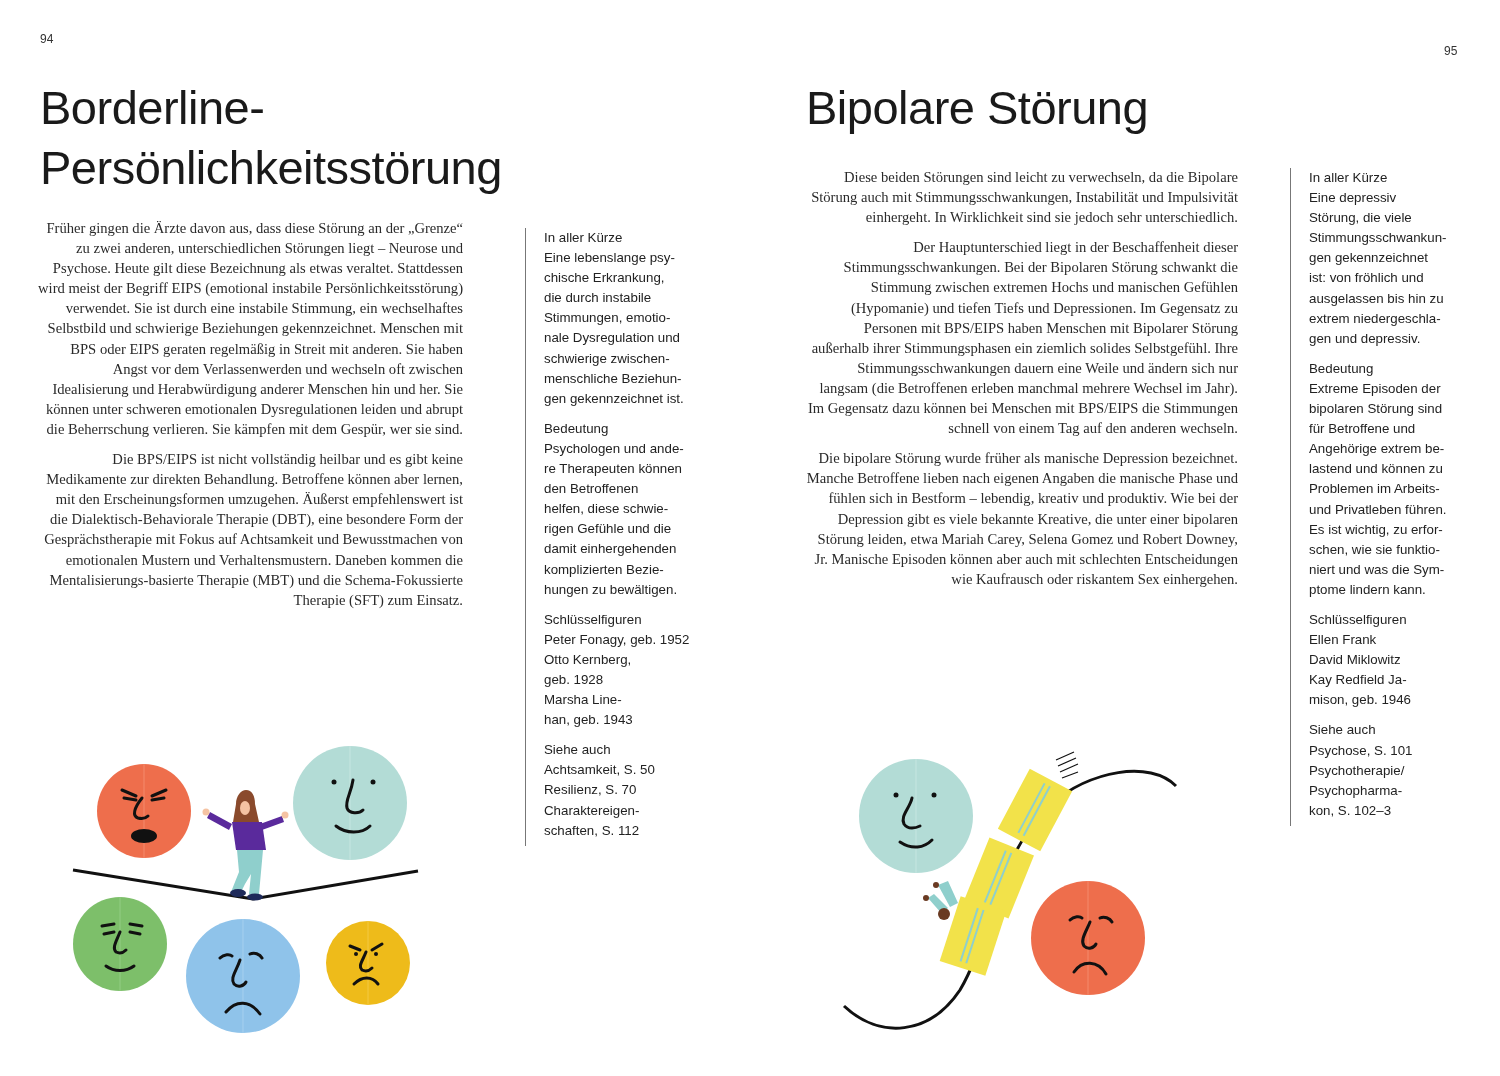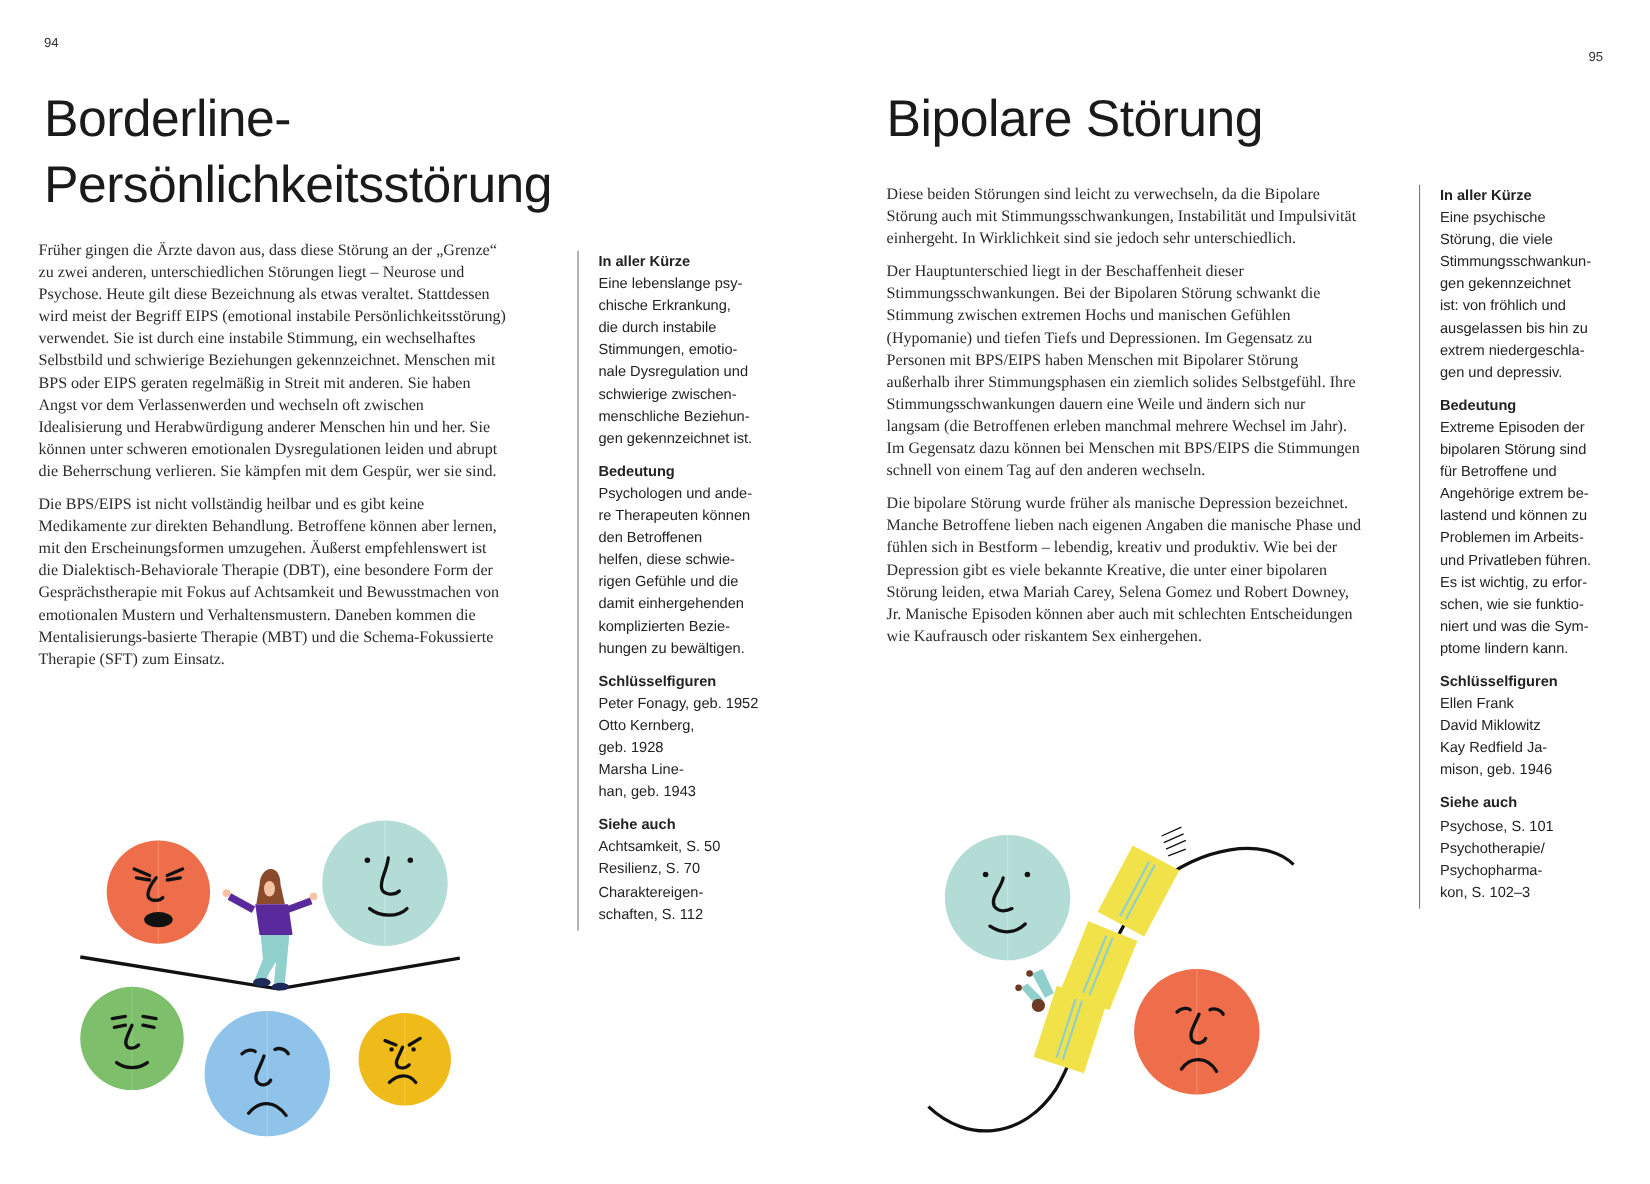--- a/index.html
+++ b/index.html
@@ -1,23 +1,23 @@
 <!DOCTYPE html>
 <html><head>
 <meta charset="utf-8">
 <style>
   html, body { margin:0; padding:0; background:#ffffff; }
   body { width:1500px; height:1076px; position:relative; overflow:hidden; color:#1c1c1c; }
   .page-num { position:absolute; top:32px; font-family:"Liberation Sans", sans-serif; font-size:12px; color:#333; }
   .title { position:absolute; font-family:"Liberation Sans", sans-serif; font-weight:400; font-size:47px; line-height:60px; letter-spacing:-0.5px; color:#1a1a1a; margin:0; }
-  .body-col { position:absolute; font-family:"Liberation Serif", serif; font-size:14.6px; line-height:20.1px; color:#2a2a2a; }
+  .body-col { position:absolute; font-family:"Liberation Serif", serif; font-size:14.6px; line-height:20.1px; color:#2a2a2a;text-align:right; }
   .body-col p { margin:0 0 10px 0; }
   .sidebar { position:absolute; border-left:1.3px solid #777; padding-left:18px; font-family:"Liberation Sans", sans-serif; font-size:13.3px; line-height:20.1px; color:#222; }
   .sidebar .sec { margin-bottom:10px; }
-  .sidebar .head { font-weight:700; display:block; }
+  .sidebar .head { font-weight:400; display:block; }
   .sidebar .line { display:block; }
   svg.illus { position:absolute; }
 </style>
 </head>
 <body>
 
 <div class="page-num" style="left:40px;">94</div>
 
 <h1 class="title" style="left:40px; top:78px;">
   <span style="display:block;">Borderline-</span>
@@ -138,21 +138,21 @@
 
 <div class="body-col" style="left:806px; top:167px; width:432px;">
   <p>Diese beiden Störungen sind leicht zu verwechseln, da die Bipolare Störung auch mit Stimmungsschwankungen, Instabilität und Impulsivität einhergeht. In Wirklichkeit sind sie jedoch sehr unterschiedlich.</p>
   <p>Der Hauptunterschied liegt in der Beschaffenheit dieser Stimmungsschwankungen. Bei der Bipolaren Störung schwankt die Stimmung zwischen extremen Hochs und manischen Gefühlen (Hypomanie) und tiefen Tiefs und Depressionen. Im Gegensatz zu Personen mit BPS/EIPS haben Menschen mit Bipolarer Störung außerhalb ihrer Stimmungsphasen ein ziemlich solides Selbstgefühl. Ihre Stimmungsschwankungen dauern eine Weile und ändern sich nur langsam (die Betroffenen erleben manchmal mehrere Wechsel im Jahr). Im Gegensatz dazu können bei Menschen mit BPS/EIPS die Stimmungen schnell von einem Tag auf den anderen wechseln.</p>
   <p>Die bipolare Störung wurde früher als manische Depression bezeichnet. Manche Betroffene lieben nach eigenen Angaben die manische Phase und fühlen sich in Bestform – lebendig, kreativ und produktiv. Wie bei der Depression gibt es viele bekannte Kreative, die unter einer bipolaren Störung leiden, etwa Mariah Carey, Selena Gomez und Robert Downey, Jr. Manische Episoden können aber auch mit schlechten Entscheidungen wie Kaufrausch oder riskantem Sex einhergehen.</p>
 </div>
 
 <div class="sidebar" style="left:1290px; top:168px; width:180px; height:658px;">
   <div class="sec">
     <span class="head">In aller Kürze</span>
-    <span class="line">Eine psychische</span>
+    <span class="line">Eine depressiv</span>
     <span class="line">Störung, die viele</span>
     <span class="line">Stimmungsschwankun-</span>
     <span class="line">gen gekennzeichnet</span>
     <span class="line">ist: von fröhlich und</span>
     <span class="line">ausgelassen bis hin zu</span>
     <span class="line">extrem niedergeschla-</span>
     <span class="line">gen und depressiv.</span>
   </div>
   <div class="sec">
     <span class="head">Bedeutung</span>

